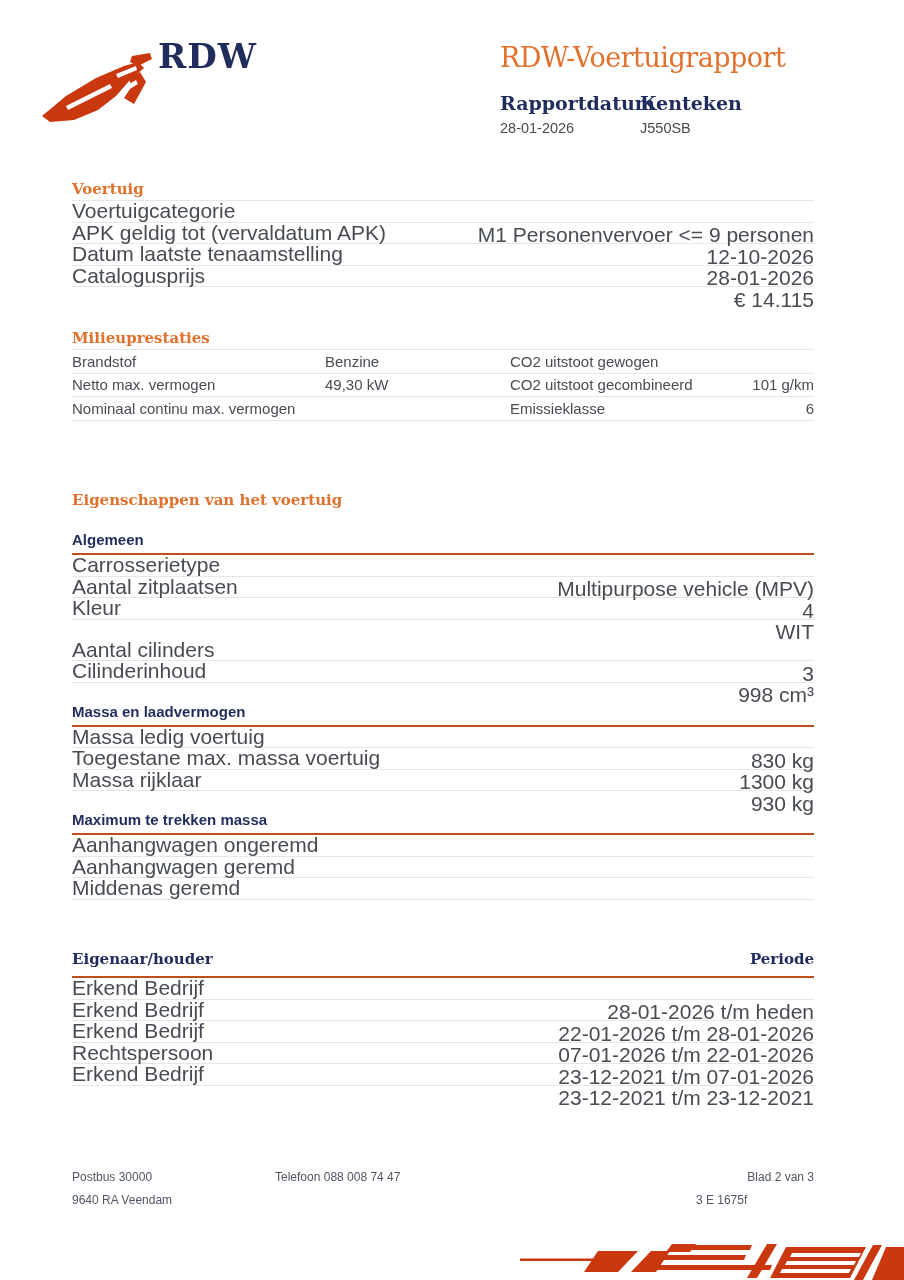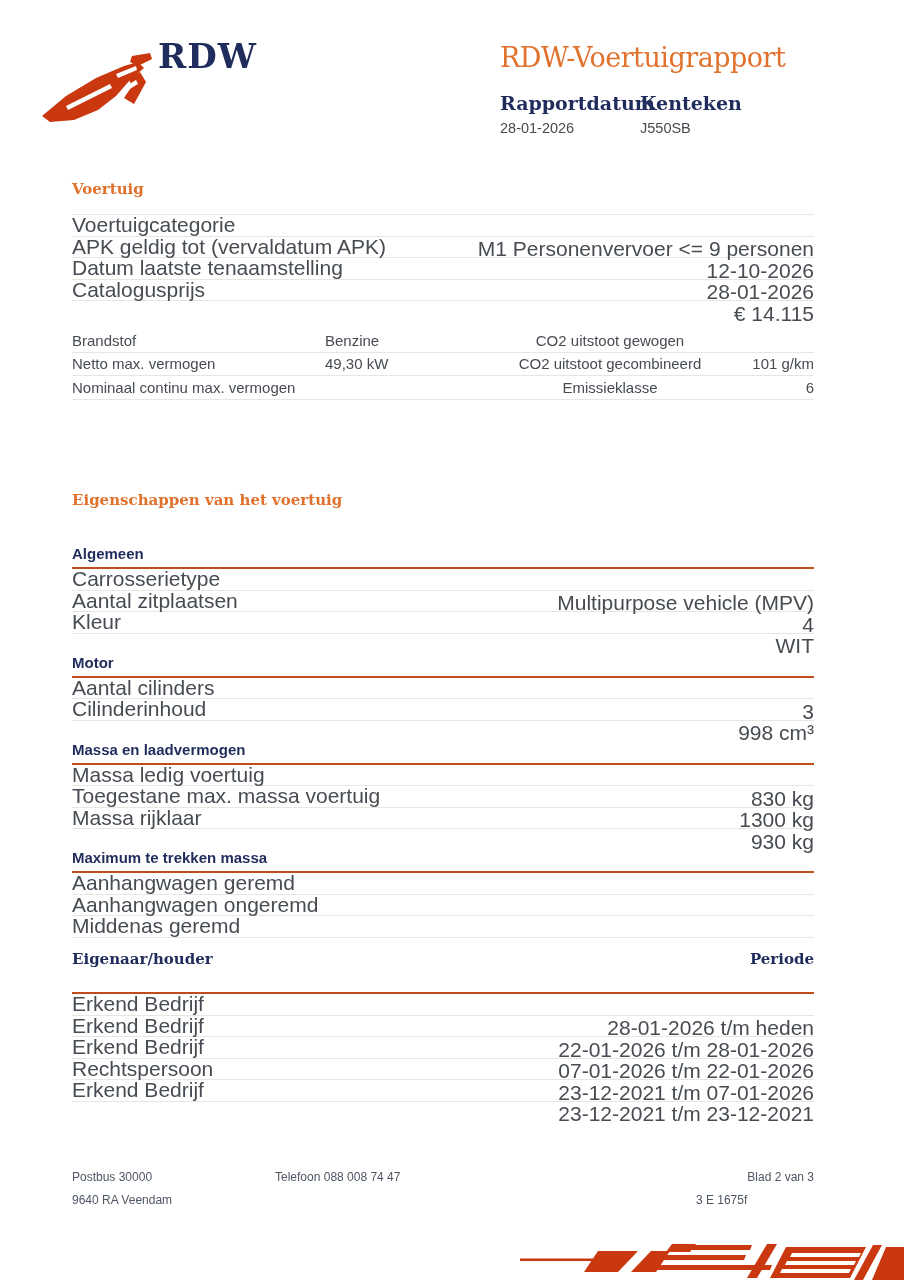--- a/index.html
+++ b/index.html
@@ -27,53 +27,53 @@
   .meta-col-1 { width:140px; }
   .meta-label {
     font-family:"DejaVu Serif", serif; font-weight:bold;
     font-size:19px; color:var(--navy,#1f2c5c);
   }
   .meta-value { margin-top:6px; font-size:14.5px; color:var(--text,#474c52); }
   
   .section { position:absolute; left:72px; width:742px; }
   .sec-heading {
     font-family:"DejaVu Serif", serif; font-weight:bold;
-    font-size:15px; color:var(--accent,#e0722d); padding-bottom:16px;
+    font-size:15px; color:var(--accent,#e0722d); padding-bottom:2px;
   }
   .sec-heading.underlined { border-bottom:1px solid var(--line,#e7e6e2); }
   .kv-row {
     display:flex; justify-content:space-between; align-items:center;
     height:21.5px; border-bottom:1px solid var(--line,#e7e6e2);
     font-size:21px; color:var(--text,#474c52);
   }
   .kv-row .value { text-align:right;margin-top:48px; }
   
   .m-row {
     display:flex; align-items:center; height:23.5px;
     border-bottom:1px solid var(--line,#e7e6e2);
     font-size:15px; color:var(--text,#474c52);
   }
   .m-label-1 { width:253px; }
   .m-value-1 { width:130px; }
   .m-spacer  { width:55px; }
-  .m-label-2 { width:200px;text-align:center; }
+  .m-label-2 { width:200px; }
   .m-value-2 { flex:1; text-align:right; }
   
   .subsection { margin-top:20px; }
   .subsection:first-of-type { margin-top:7px; }
   .sub-heading {
     font-size:15px; font-weight:bold; color:var(--navy,#1f2c5c);
     padding-bottom:5px; border-bottom:2px solid var(--rule,#c04e1d);
   }
   
   .table-head {
     display:flex; justify-content:space-between; margin-top:3px;
     font-family:"DejaVu Serif", serif; font-weight:bold;
     font-size:15px; color:var(--navy,#1f2c5c);
-    padding-bottom:24px; border-bottom:2px solid var(--rule,#c04e1d);
+    padding-bottom:8px; border-bottom:2px solid var(--rule,#c04e1d);
   }
   
   .footer {
     position:absolute; left:72px; top:1170px; width:742px;
     display:grid; grid-template-columns:203px 1fr auto; row-gap:9px;
     font-size:12px; color:var(--footer-text,#4e5662);
   }
   .footer .right { text-align:right; }
   .speed-lines { position:absolute; right:0; bottom:0; width:384px; height:38px; }
 </style>
@@ -120,20 +120,21 @@
       <span>Datum laatste tenaamstelling</span>
       <span class="value">28-01-2026</span>
     </div>
     <div class="kv-row">
       <span>Catalogusprijs</span>
       <span class="value">€ 14.115</span>
     </div>
   </div>
 
   <div class="section" style="top:329px">
+    <div class="sec-heading underlined">Milieuprestaties</div>
     <div class="m-row">
       <span class="m-label-1">Brandstof</span>
       <span class="m-value-1">Benzine</span>
       <span class="m-spacer"></span>
       <span class="m-label-2">CO2 uitstoot gewogen</span>
       <span class="m-value-2"></span>
     </div>
     <div class="m-row">
       <span class="m-label-1">Netto max. vermogen</span>
       <span class="m-value-1">49,30 kW</span>
@@ -163,21 +164,20 @@
         <span>Aantal zitplaatsen</span>
         <span class="value">4</span>
       </div>
       <div class="kv-row">
         <span>Kleur</span>
         <span class="value">WIT</span>
       </div>
     </div>
 
     <div class="subsection">
-      <div class="sub-heading">Motor</div>
       <div class="kv-row">
         <span>Aantal cilinders</span>
         <span class="value">3</span>
       </div>
       <div class="kv-row">
         <span>Cilinderinhoud</span>
         <span class="value">998 cm³</span>
       </div>
     </div>
 
@@ -193,25 +193,25 @@
       </div>
       <div class="kv-row">
         <span>Massa rijklaar</span>
         <span class="value">930 kg</span>
       </div>
     </div>
 
     <div class="subsection">
       <div class="sub-heading">Maximum te trekken massa</div>
       <div class="kv-row">
+        <span>Aanhangwagen ongeremd</span>
+        <span class="value"></span>
+      </div>
+      <div class="kv-row">
         <span>Aanhangwagen geremd</span>
-        <span class="value"></span>
-      </div>
-      <div class="kv-row">
-        <span>Aanhangwagen ongeremd</span>
         <span class="value"></span>
       </div>
       <div class="kv-row">
         <span>Middenas geremd</span>
         <span class="value"></span>
       </div>
     </div>
   </div>
 
   <div class="section" style="top:947px">

